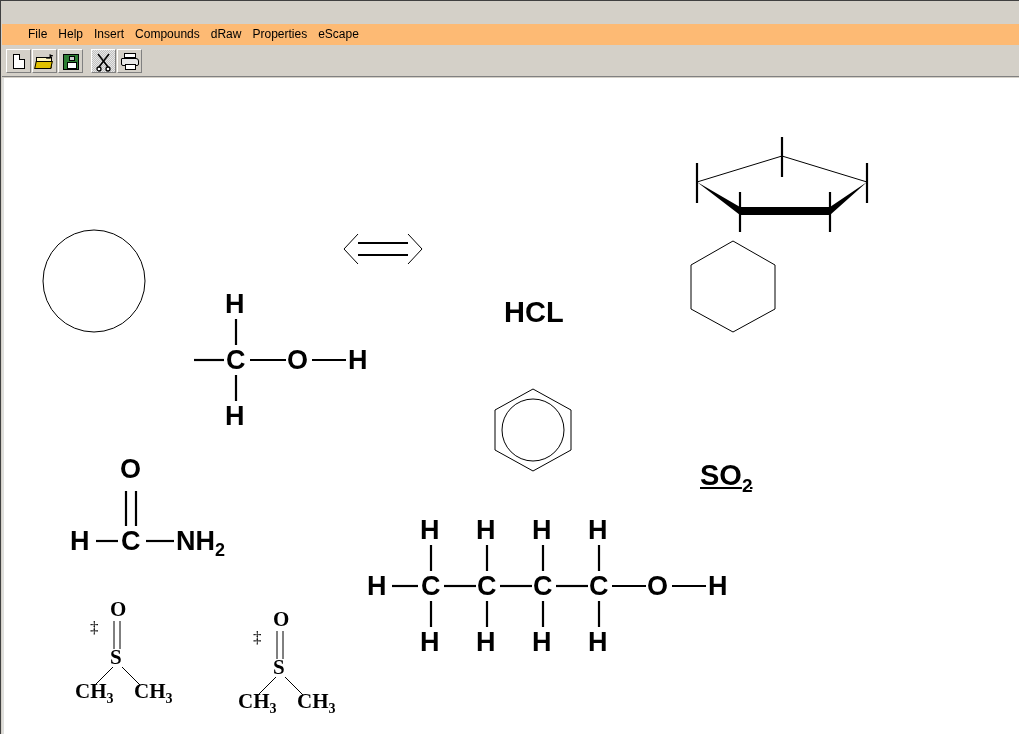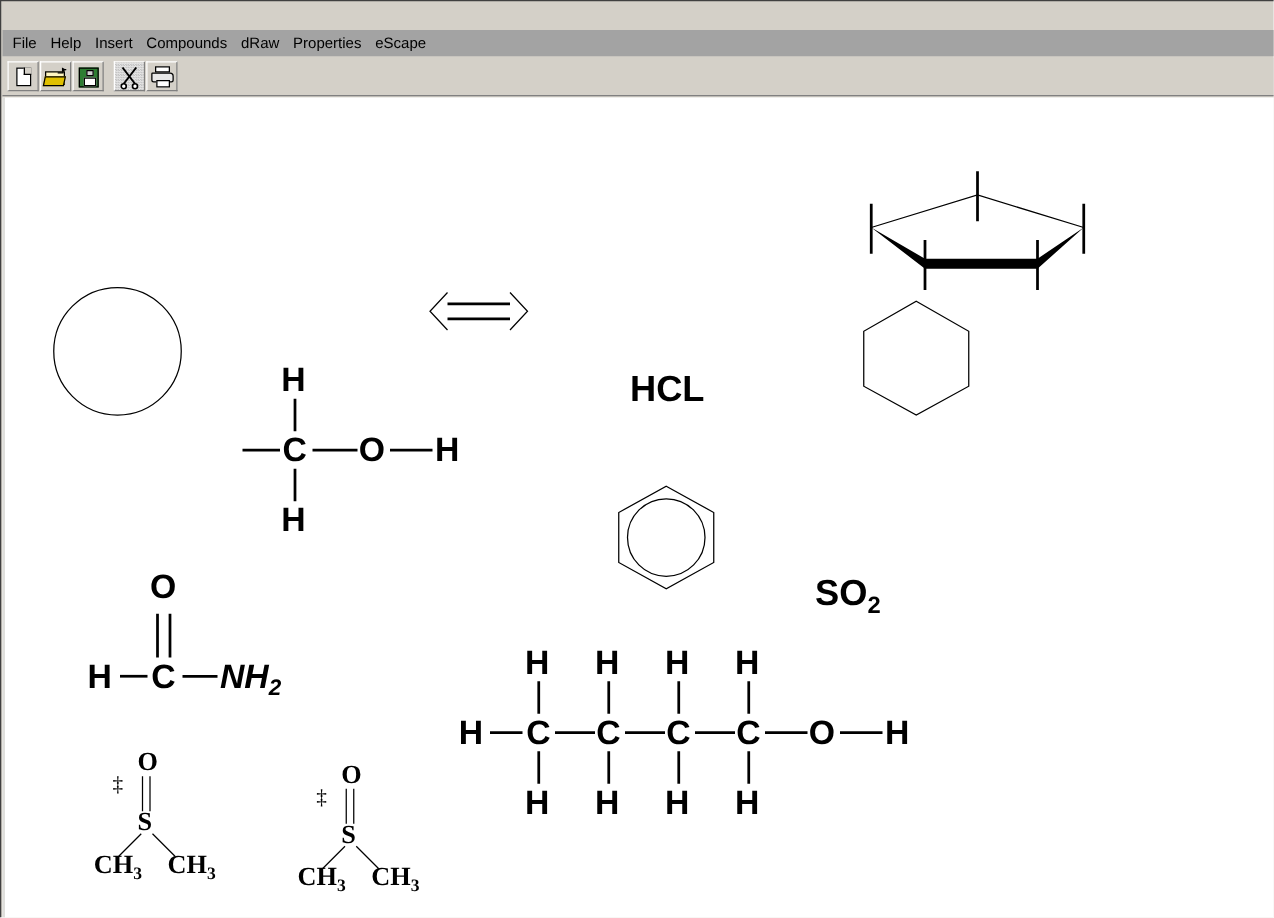--- a/index.html
+++ b/index.html
@@ -63,23 +63,23 @@
   .close-g1, .close-g2 {
     position: absolute; left: 3px; top: 7px; width: 11px; height: 1.6px; background: #000;
   }
   .close-g1 { transform: rotate(45deg); }
   .close-g2 { transform: rotate(-45deg); }
 
   
   .menubar {
     position: absolute; left: 1px; top: 23px;
     width: 1017px; height: 21px;
-    background: #a3a3a3;
+    background: #fdba74;
     display: flex; align-items: center;
-    padding-left: 6px;
+    padding-left: 24px;
   }
   .menuitem {
     font-size: 12px; color: #000; padding: 2px 9px 3px 2px;
     white-space: nowrap; cursor: default;
   }
 
   
   .toolbar {
     position: absolute; left: 1px; top: 45px;
     width: 1017px; height: 31px;
@@ -313,21 +313,21 @@
 
       <div class="obj" style="left:486px; top:309px;">
         <svg width="86" height="86" viewBox="0 0 86 86">
           <polygon points="43,2 81,23 81,63 43,84 5,63 5,23" class="stroke-thin"></polygon>
           <circle cx="43" cy="43" r="31" class="stroke-thin"></circle>
         </svg>
       </div>
 
       <div class="formula" style="left:500px; top:220px;">HCL</div>
 
-      <div class="formula" style="left:648px; top:383px;"><span>SO</span><span class="sub">2</span></div>
+      <div class="formula" style="left:696px; top:383px;text-decoration:underline;"><span>SO</span><span class="sub">2</span></div>
 
       <div class="obj" style="left:188px; top:205px;">
         <svg width="190" height="140" viewBox="0 0 190 140">
 
           <line x1="44" y1="36" x2="44" y2="62" class="stroke-bond"></line>
           <line x1="44" y1="92" x2="44" y2="118" class="stroke-bond"></line>
 
           <line x1="2" y1="77" x2="32" y2="77" class="stroke-bond"></line>
 
           <line x1="58" y1="77" x2="94" y2="77" class="stroke-bond"></line>
@@ -347,21 +347,21 @@
           <line x1="62" y1="40" x2="62" y2="75" class="stroke-bond"></line>
           <line x1="72" y1="40" x2="72" y2="75" class="stroke-bond"></line>
 
           <line x1="32" y1="90" x2="54" y2="90" class="stroke-bond"></line>
 
           <line x1="82" y1="90" x2="110" y2="90" class="stroke-bond"></line>
         </svg>
         <div class="atom" style="left:56px; top:5px;">O</div>
         <div class="atom" style="left:6px;  top:77px;">H</div>
         <div class="atom" style="left:57px; top:77px;">C</div>
-        <div class="atom" style="left:112px; top:77px;font-style:italic;"><span>NH</span><span class="sub">2</span></div>
+        <div class="atom" style="left:112px; top:77px;"><span>NH</span><span class="sub">2</span></div>
       </div>
 
       <div class="obj" style="left:362px; top:425px;">
         <svg width="380" height="150" viewBox="0 0 380 150">
 
           <line x1="26" y1="83" x2="52" y2="83" class="stroke-bond"></line>
 
           <line x1="78" y1="83" x2="110" y2="83" class="stroke-bond"></line>
           <line x1="134" y1="83" x2="166" y2="83" class="stroke-bond"></line>
           <line x1="190" y1="83" x2="222" y2="83" class="stroke-bond"></line>

